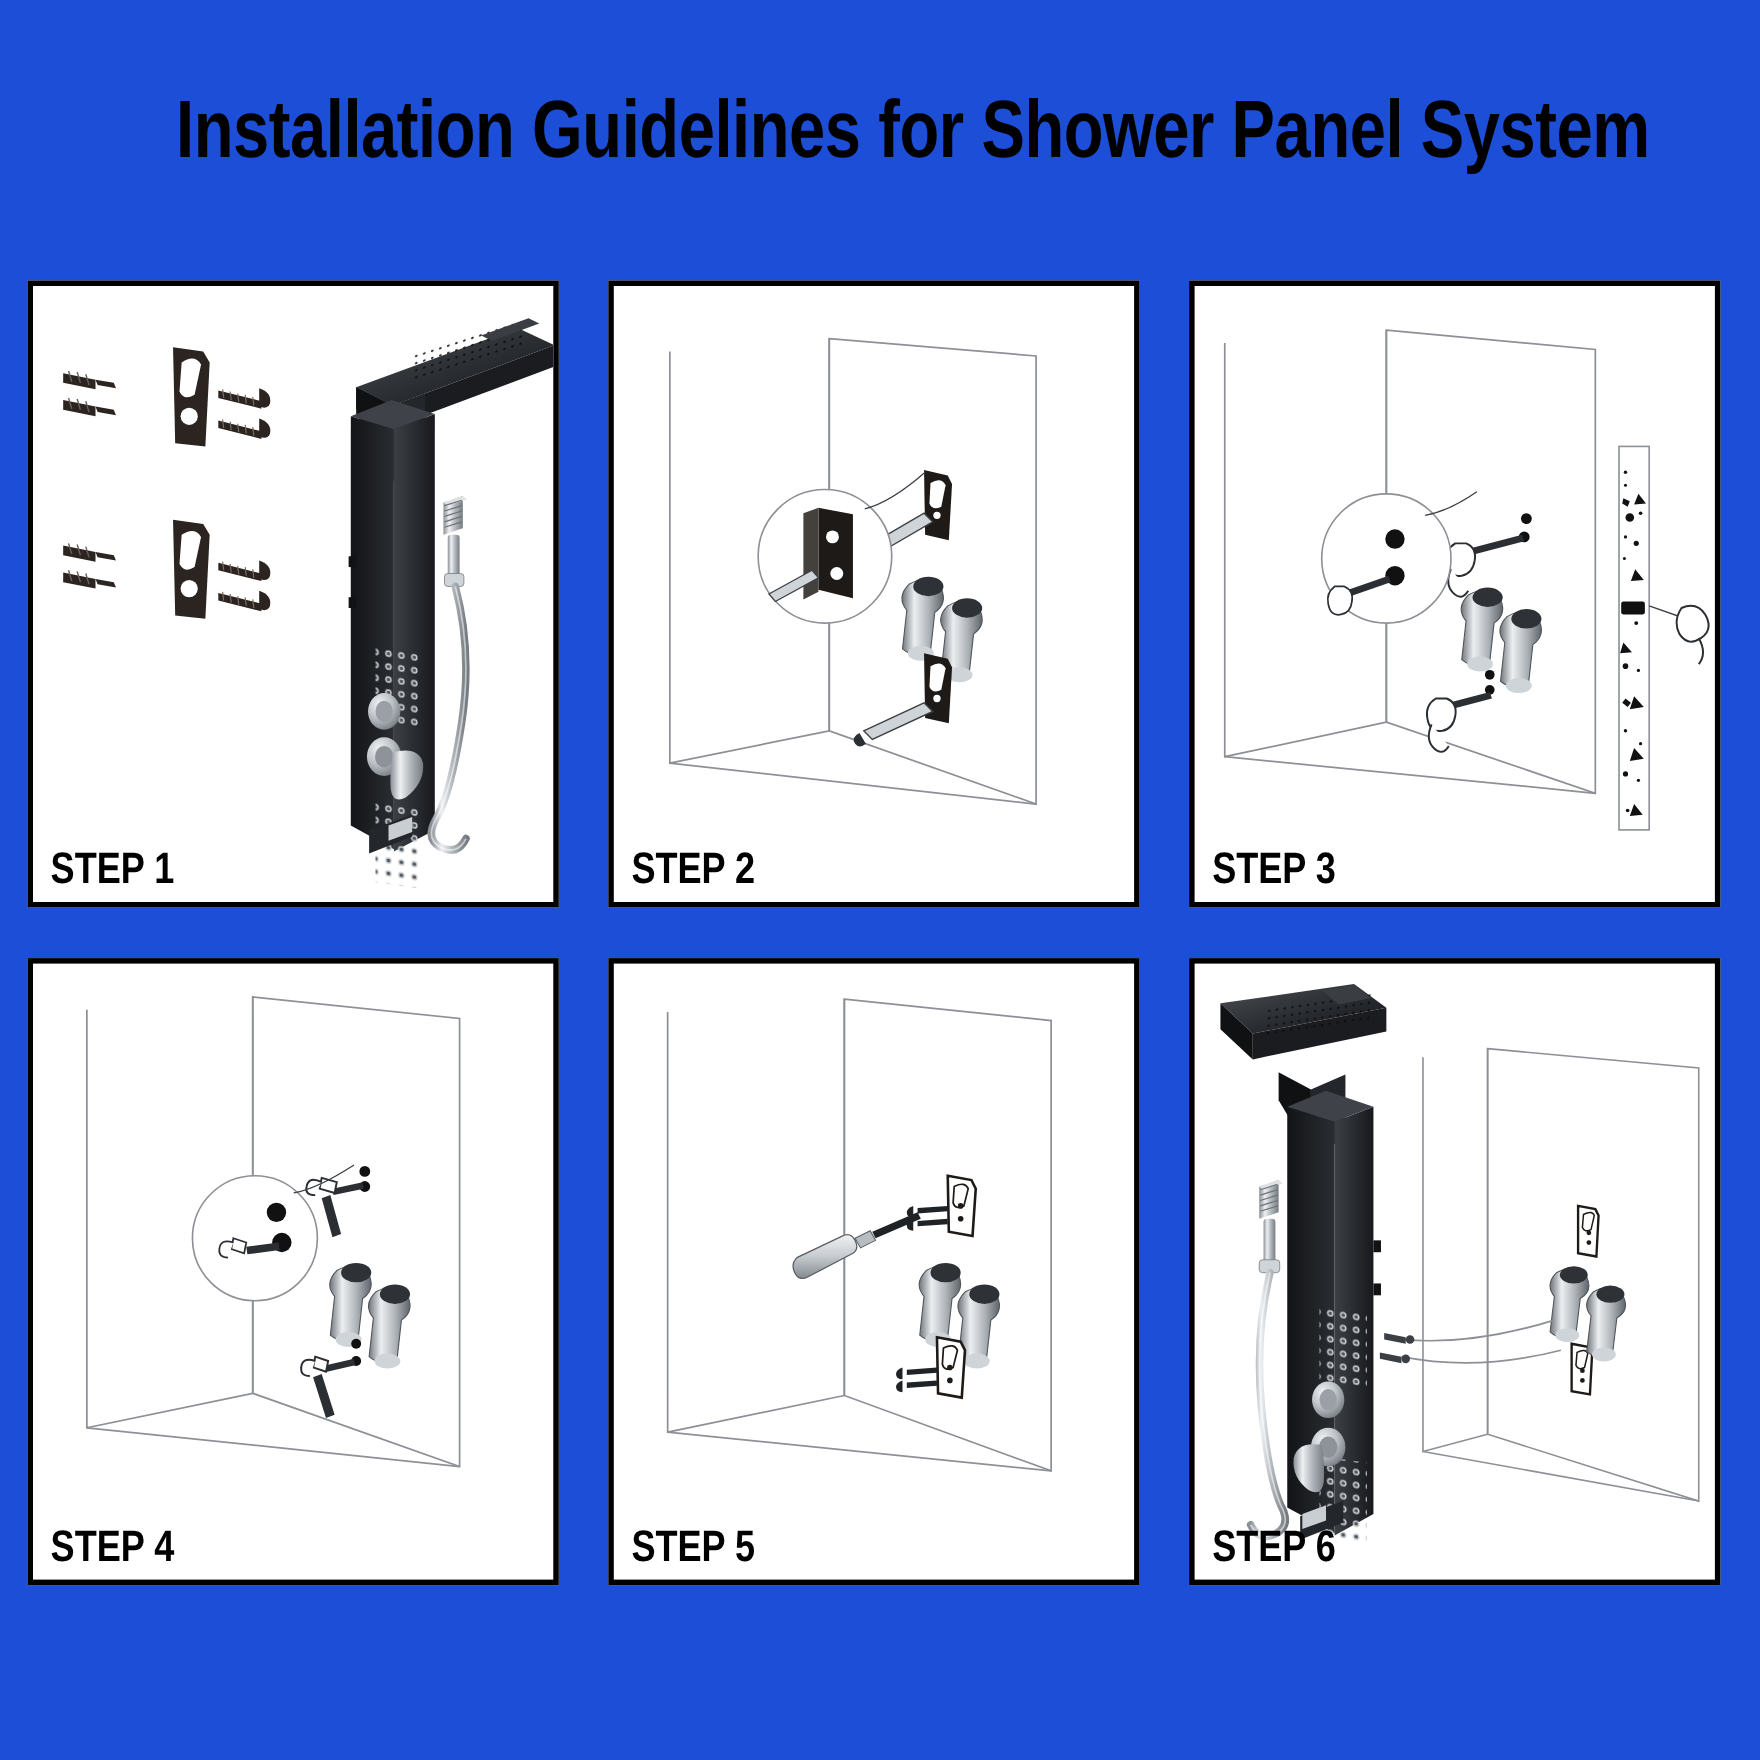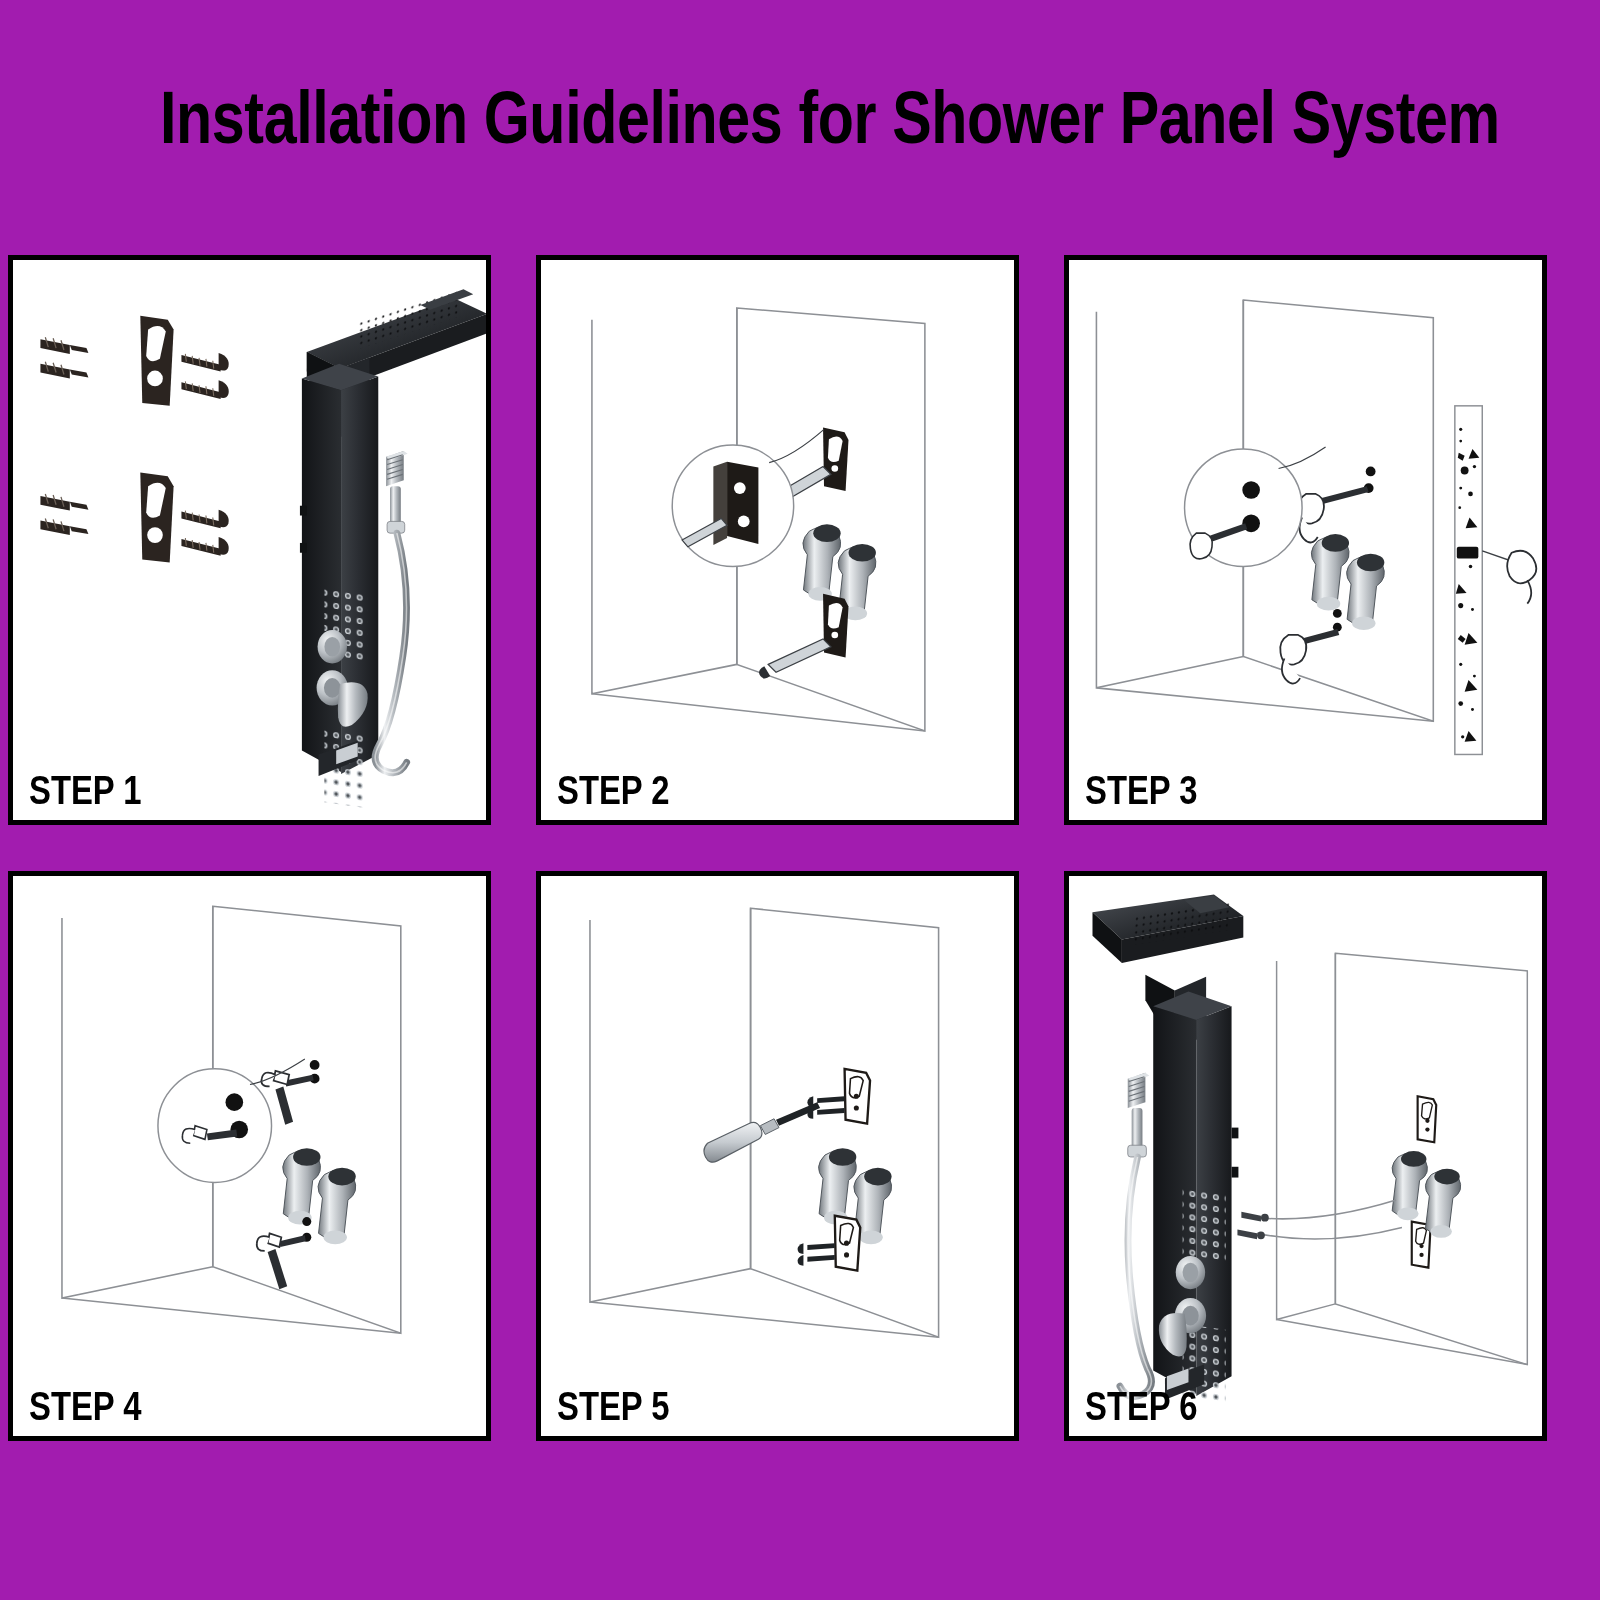--- a/index.html
+++ b/index.html
@@ -2,40 +2,40 @@
 <html><head>
 <meta charset="utf-8">
 <style>
   html,body{margin:0;padding:0;}
   body{
     width:1600px;height:1600px;
     background:#ffffff;
     font-family:"Liberation Sans",sans-serif;
     overflow:hidden;
   }
-  #page{position:relative;width:1600px;height:1600px;background:#a21caf;}
+  #page{position:relative;width:1600px;height:1600px;background:#1d4ed8;}
 
   
   #title{
     position:absolute;left:0;top:78px;width:1600px;
     text-align:center;
     font-family:"Liberation Sans",sans-serif;
     font-weight:700;
     font-size:74px;
     line-height:80px;
     letter-spacing:-0.5px;
     color:#000;
     transform:scaleX(0.80);
     transform-origin:50% 50%;
     white-space:nowrap;
   }
 
   
   #grid{
-    position:absolute;left:8px;top:255px;
+    position:absolute;left:25px;top:255px;
     width:1540px;height:1256px;
     display:grid;
     grid-template-columns:483px 483px 483px;
     grid-template-rows:570px 570px;
     column-gap:45px;row-gap:46px;
   }
   .panel{
     position:relative;
     box-sizing:border-box;
     border:5px solid #000;

